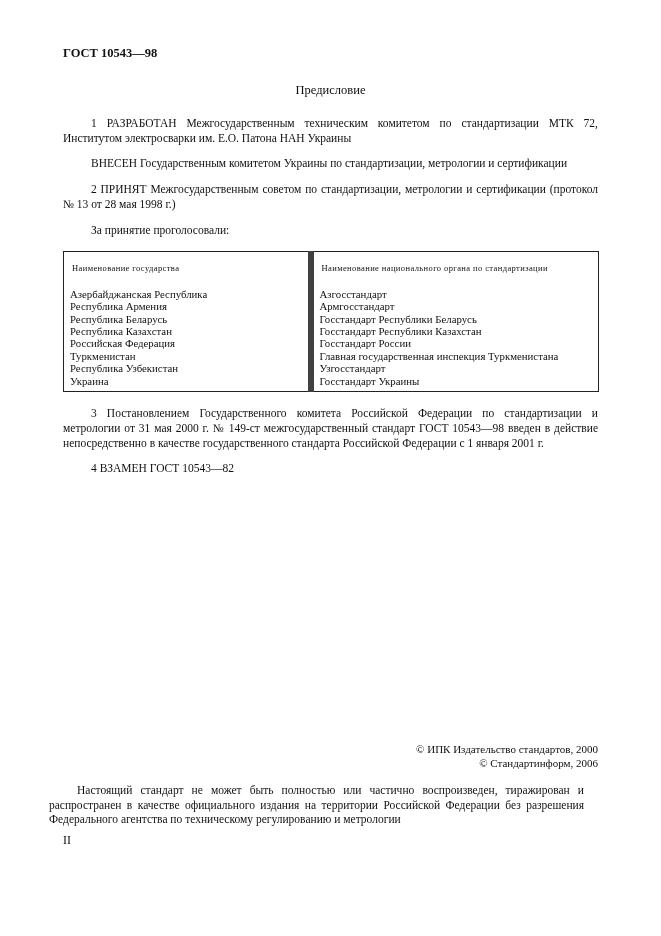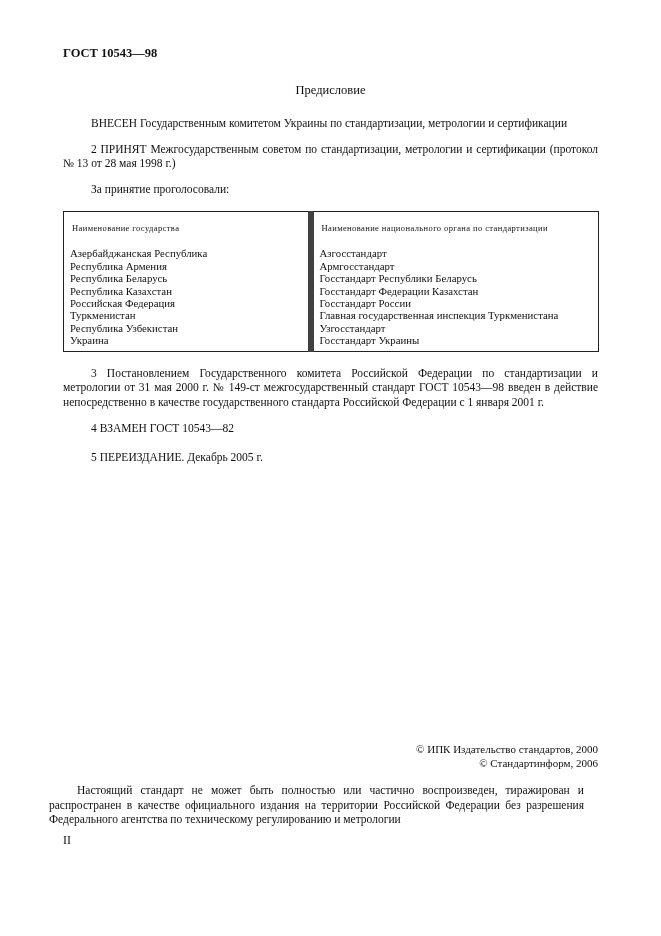--- a/index.html
+++ b/index.html
@@ -103,20 +103,21 @@
 </head>
 <body>
 
 <div class="page">
   <div class="content">
 
     <div class="doc-code">ГОСТ 10543—98</div>
 
     <div class="title">Предисловие</div>
 
+    <p class="para">1 РАЗРАБОТАН Межгосударственным техническим комитетом по стандартизации МТК 72, Институтом электросварки им. Е.О. Патона НАН Украины</p>
     <p class="para">ВНЕСЕН Государственным комитетом Украины по стандартизации, метрологии и сертификации</p>
     <p class="para">2 ПРИНЯТ Межгосударственным советом по стандартизации, метрологии и сертификации (протокол № 13 от 28 мая 1998 г.)</p>
     <p class="para single">За принятие проголосовали:</p>
 
     <table class="vote-table">
       <colgroup>
           <col class="c1">
           <col class="c2">
         </colgroup>
       <thead>
@@ -133,21 +134,21 @@
         <tr>
           <td>Республика Армения</td>
           <td class="col-org">Армгосстандарт</td>
         </tr>
         <tr>
           <td>Республика Беларусь</td>
           <td class="col-org">Госстандарт Республики Беларусь</td>
         </tr>
         <tr>
           <td>Республика Казахстан</td>
-          <td class="col-org">Госстандарт Федерации Казахстан</td>
+          <td class="col-org">Госстандарт Республики Казахстан</td>
         </tr>
         <tr>
           <td>Российская Федерация</td>
           <td class="col-org">Госстандарт России</td>
         </tr>
         <tr>
           <td>Туркменистан</td>
           <td class="col-org">Главная государственная инспекция Туркменистана</td>
         </tr>
         <tr>
@@ -156,21 +157,20 @@
         </tr>
         <tr class="last-row">
           <td>Украина</td>
           <td class="col-org">Госстандарт Украины</td>
         </tr>
       </tbody>
     </table>
 
     <p class="para">3 Постановлением Государственного комитета Российской Федерации по стандартизации и метрологии от 31 мая 2000 г. № 149-ст межгосударственный стандарт ГОСТ 10543—98 введен в действие непосредственно в качестве государственного стандарта Российской Федерации с 1 января 2001 г.</p>
     <p class="para single">4 ВЗАМЕН ГОСТ 10543—82</p>
-    <p class="para single">5 ПЕРЕИЗДАНИЕ. Декабрь 2005 г.</p>
 
   </div>
 
   <div class="copyright">
     <div>© ИПК Издательство стандартов, 2000</div>
     <div>© Стандартинформ, 2006</div>
   </div>
 
   <p class="footer-notice">Настоящий стандарт не может быть полностью или частично воспроизведен, тиражирован и распространен в качестве официального издания на территории Российской Федерации без разрешения Федерального агентства по техническому регулированию и метрологии</p>
 

